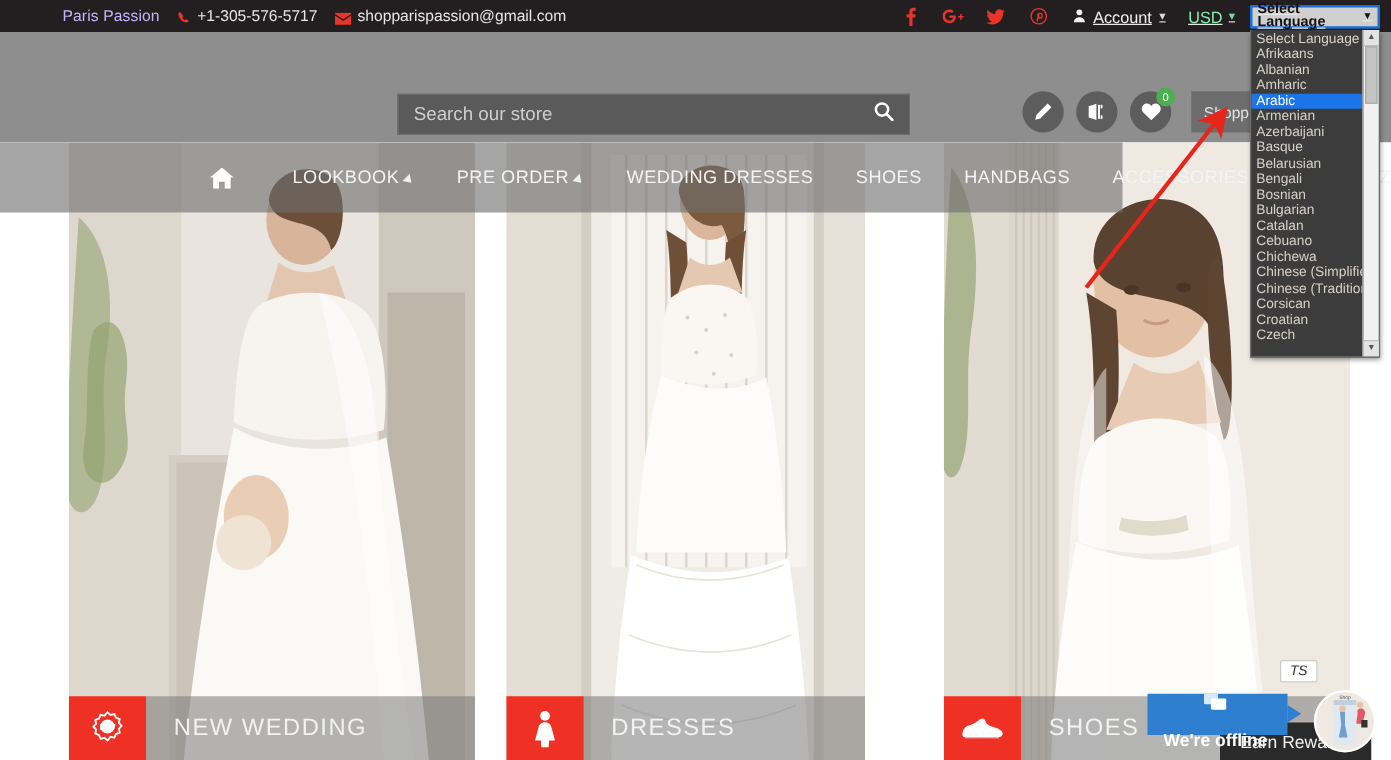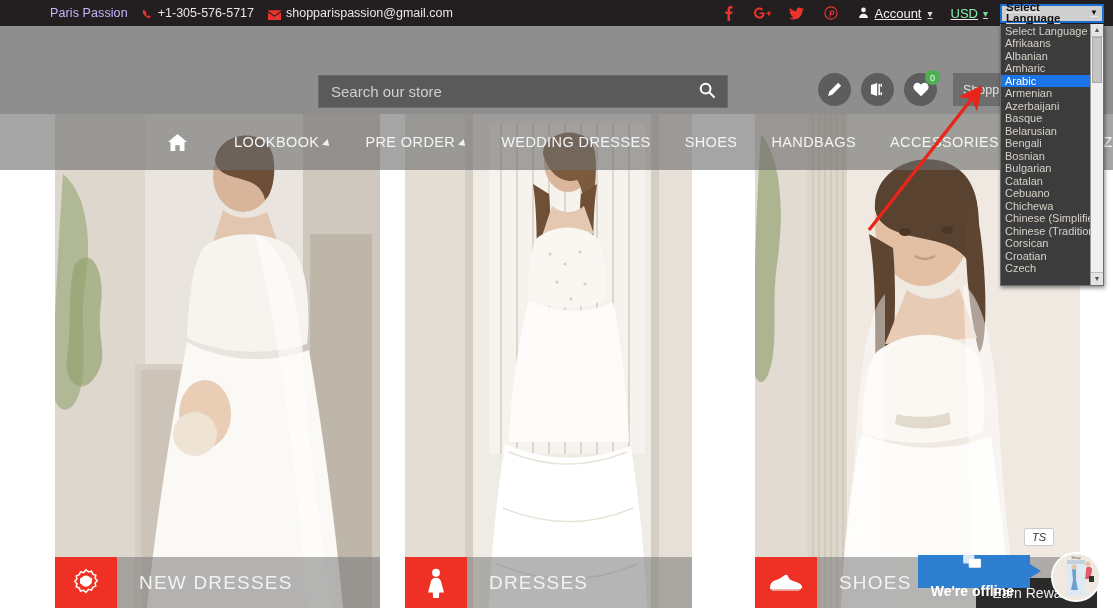--- a/index.html
+++ b/index.html
@@ -92,21 +92,21 @@
     position:absolute; right:-3px; top:-3px; width:15px; height:15px; border-radius:50%;
     background:#4caf50; color:#fff; font-size:9px; display:flex; align-items:center; justify-content:center;
   }
   .cartbox {
     margin-left:6px; height:33px; background:#6d6d6d; color:#e3e3e3;
     font-size:12.5px; display:flex; align-items:center; padding:0 10px; white-space:nowrap;
   }
 
   
   .nav {
-    position:absolute; left:0; top:114px; width:1113px; height:56px;
+    position:absolute; left:0; top:114px; width:898px; height:56px;
     background:rgba(110,110,110,.62);
     display:flex; align-items:center; z-index:15;
   }
   .nav-inner { display:flex; align-items:center; margin-left:168px; gap:0; }
   .nav-home { color:#fff; font-size:17px; margin-right:30px; display:flex; }
   .nav-item {
     color:#f4f4f4; font-size:14.5px; letter-spacing:.4px;
     padding:0 17px; display:flex; align-items:flex-end; gap:4px; white-space:nowrap;
   }
   .nav-item .tri {
@@ -323,21 +323,21 @@
       </svg>
     </div>
     <div class="cat">
       <div class="cat-ico">
         <svg width="30" height="30" viewBox="0 0 32 32" fill="none" stroke="#fff" stroke-width="1.6">
           <path d="M16 2l2.6 2.2 3.3-.8 1.3 3.1 3.2 1.2-.7 3.3 2.3 2.5-2.3 2.5.7 3.3-3.2 1.2-1.3 3.1-3.3-.8L16 26l-2.6-2.2-3.3.8-1.3-3.1L5.6 20l.7-3.3L4 14.2l2.3-2.5-.7-3.3 3.2-1.2 1.3-3.1 3.3.8z"></path>
           <circle cx="16" cy="14" r="6" fill="#fff" stroke="none"></circle>
           <text x="16" y="16.4" font-size="5" fill="#ef3024" text-anchor="middle" font-family="Liberation Sans, sans-serif" font-weight="bold">NEW</text>
         </svg>
       </div>
-      <div class="cat-lbl">NEW DRESSES</div>
+      <div class="cat-lbl">NEW WEDDING</div>
     </div>
   </div>
 
   <div class="col c2">
     <div class="photo">
       <svg width="325" height="494" viewBox="0 0 325 494" preserveAspectRatio="xMidYMid slice">
         <rect width="325" height="494" fill="#efebe5"></rect>
         <rect x="0" y="0" width="66" height="494" fill="#e3ddd4"></rect>
         <rect x="252" y="0" width="73" height="494" fill="#e6e0d8"></rect>
         <rect x="60" y="0" width="8" height="494" fill="#d5cec4"></rect>

